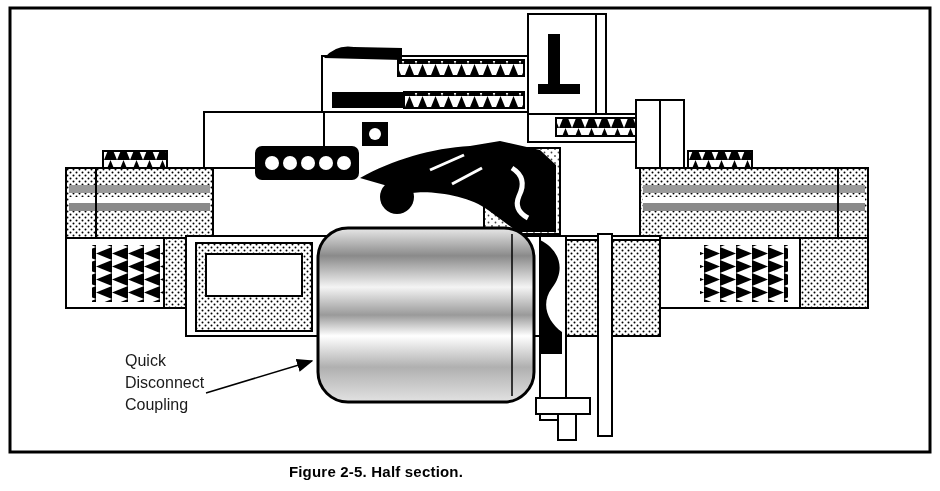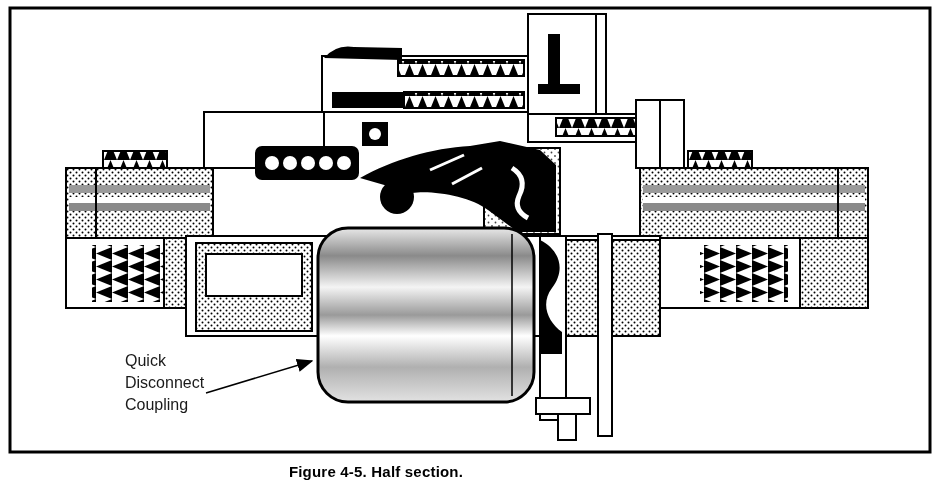--- a/index.html
+++ b/index.html
@@ -173,15 +173,15 @@
       <g stroke="none" fill="#1a1a1a">
         <text class="callout-text" x="125" y="366">Quick</text>
         <text class="callout-text" x="125" y="388">Disconnect</text>
         <text class="callout-text" x="125" y="410">Coupling</text>
         <line x1="206" y1="393" x2="312" y2="361" stroke="#000000" stroke-width="1.5" marker-end="url(#arrowhead)"></line>
       </g>
 
     </g>
   </svg>
 
-  <div class="caption">Figure 4-5. Half section.</div>
+  <div class="caption">Figure 2-5. Half section.</div>
 
 </div>
 
 </body></html>

